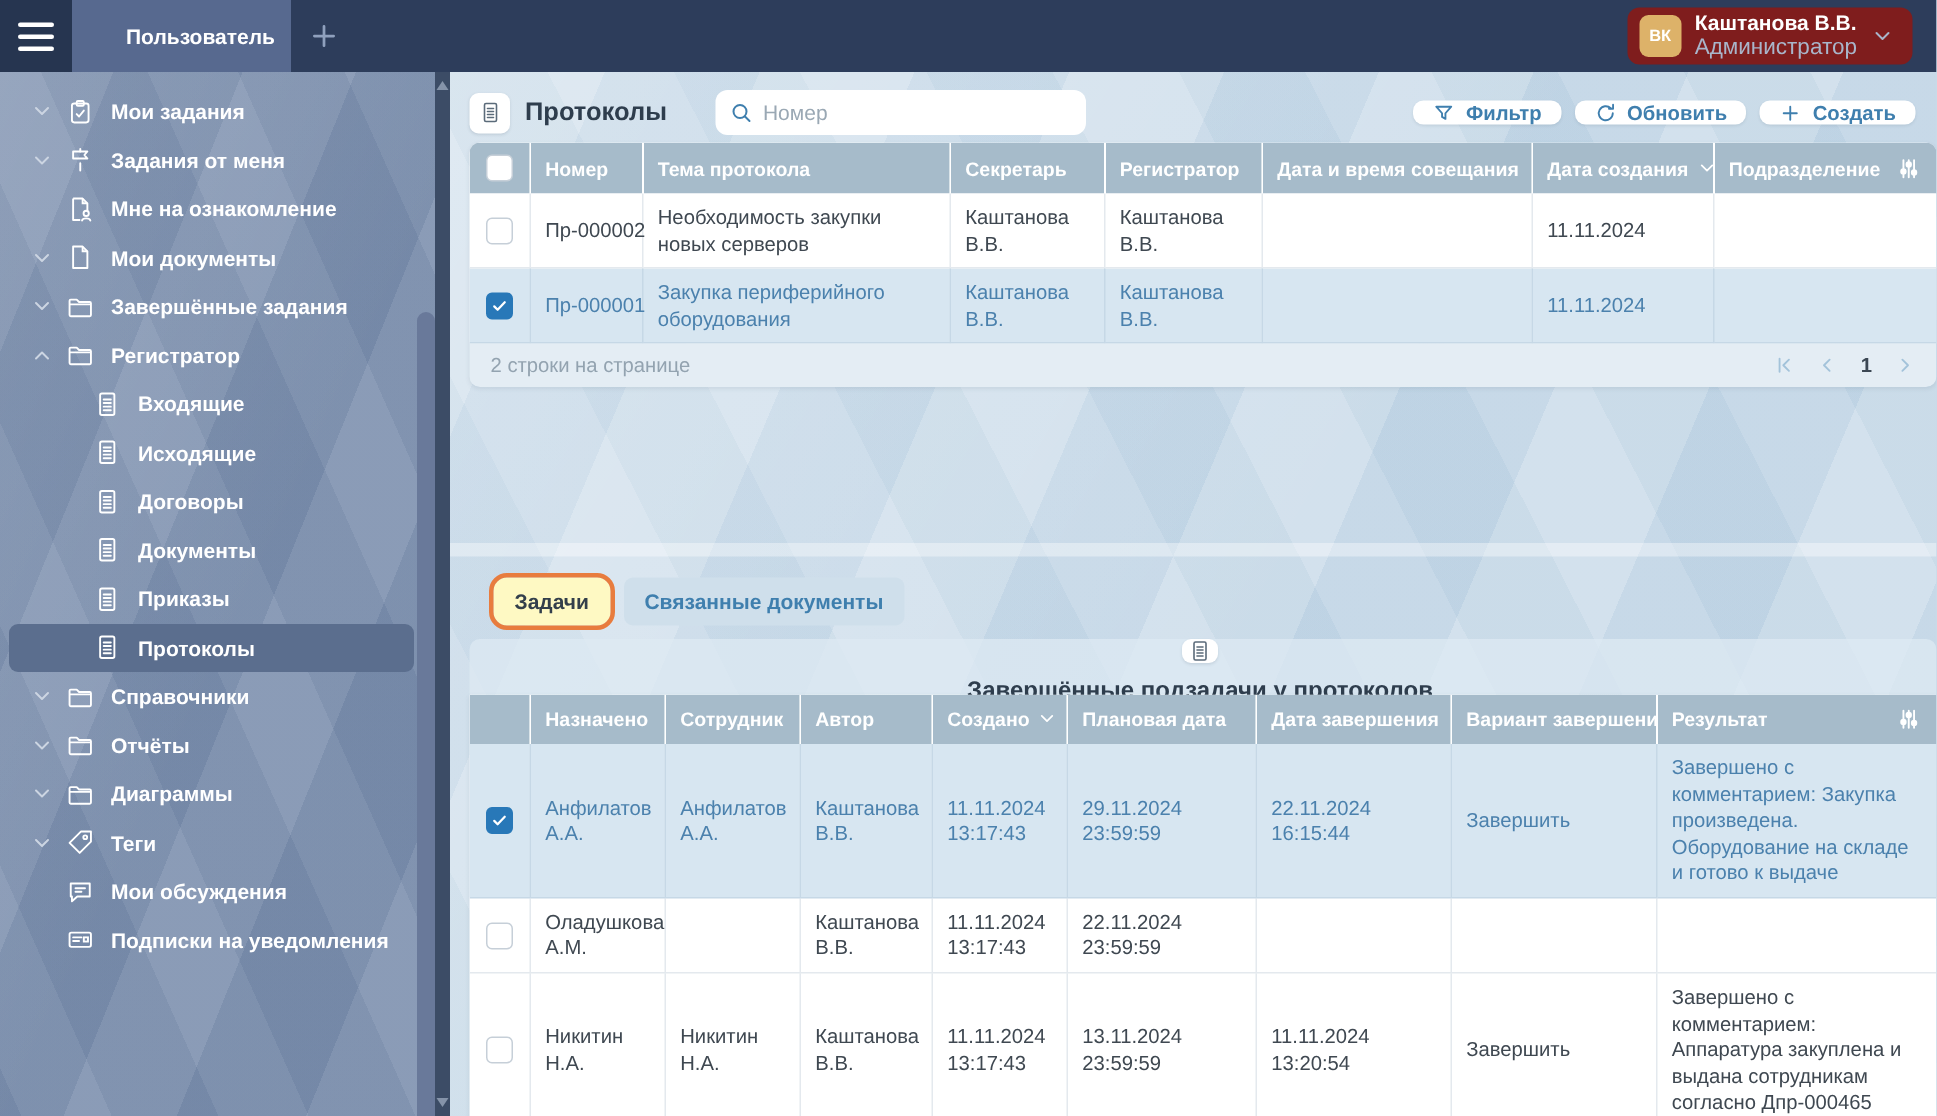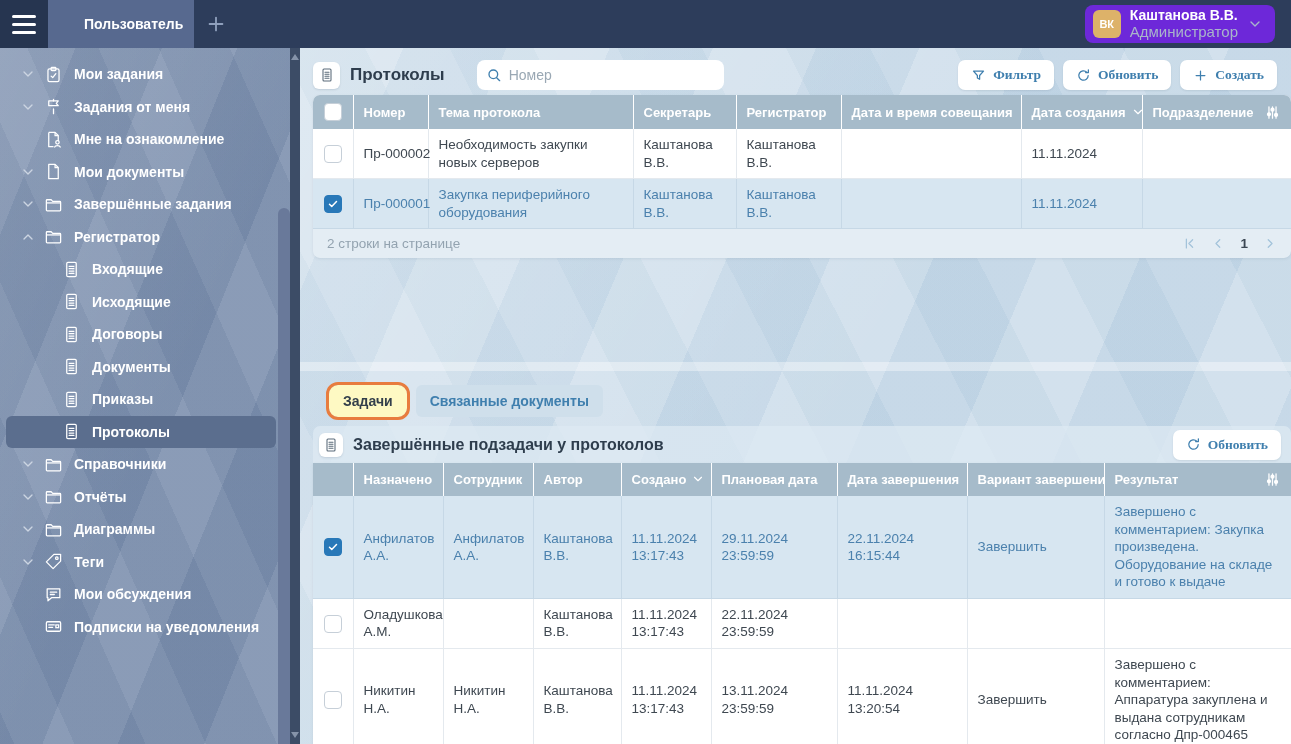--- a/index.html
+++ b/index.html
@@ -9,21 +9,21 @@
   .app { width:1291px; height:744px; display:flex; flex-direction:column; }
 
   
   .topbar { height:48px; background:#2d3d5b; display:flex; align-items:stretch; flex:none; position:relative; }
   .burger-box { width:48px; background:#263550; display:flex; flex-direction:column; justify-content:center; align-items:center; gap:5px; cursor:pointer; }
   .burger-box i { display:block; width:24px; height:3px; background:#fff; border-radius:2px; }
   .top-tab { width:146px; background:#57698f; color:#fff; display:flex; align-items:center; gap:8px; padding:0 28px; font-size:14px; font-weight:700; }
   .top-tab svg { width:20px; height:20px; stroke:#fff; fill:none; stroke-width:1.8; }
   .plus-tab { width:44px; display:flex; align-items:center; justify-content:center; }
   .plus-tab svg { width:22px; height:22px; stroke:#8fa0bd; fill:none; stroke-width:2; }
-  .user-badge { position:absolute; right:16px; top:5px; height:38px; background:#6d28d9; border-radius:8px; display:flex; align-items:center; gap:9px; padding:0 12px 0 8px; min-width:190px; }
+  .user-badge { position:absolute; right:16px; top:5px; height:38px; background:#7f1d1d; border-radius:8px; display:flex; align-items:center; gap:9px; padding:0 12px 0 8px; min-width:190px; }
   .avatar { width:28px; height:28px; border-radius:6px; background:#ddb269; color:#fff; font-size:11px; font-weight:700; display:flex; align-items:center; justify-content:center; }
   .user-meta { line-height:1.15; }
   .user-name { color:#fff; font-size:14px; font-weight:700; }
   .user-role { color:#a9b5ca; font-size:15px; }
   .user-badge .chev { width:16px; height:16px; stroke:#a9b5ca; fill:none; stroke-width:2; margin-left:auto; }
 
   
   .shell { flex:1; display:flex; min-height:0; }
 
   
@@ -56,21 +56,21 @@
 
   .panel-head { height:40px; display:flex; align-items:center; gap:10px; padding-right:14px; }
   .panel-icon { width:27px; height:27px; background:#fff; border-radius:6px; display:flex; align-items:center; justify-content:center; box-shadow:0 1px 2px rgba(60,80,100,.15); }
   .panel-icon svg { width:16px; height:16px; stroke:#5b6b7a; fill:none; stroke-width:1.6; }
   .panel-title { font-size:17px; font-weight:700; color:#2e3d4d; }
   .search-box { position:relative; margin-left:22px; width:247px; }
   .search-box svg { position:absolute; left:9px; top:7px; width:16px; height:16px; stroke:#3f7fae; fill:none; stroke-width:2; }
   .search-box input { width:100%; height:30px; border:none; border-radius:8px; background:#fff; padding:0 10px 0 32px; font-size:14px; color:#3c4856; outline:none; font-family:inherit; }
   .search-box input::placeholder { color:#9aa8b4; }
   .head-actions { margin-left:auto; display:flex; gap:9px; }
-  .btn { height:30px; background:#fff; border:none; border-radius:7px; display:flex; align-items:center; gap:7px; padding:0 13px; font-size:13.5px; font-weight:600; color:#3f7fae; cursor:pointer; box-shadow:0 1px 2px rgba(60,80,100,.12); font-family:Liberation Serif, serif; }
+  .btn { height:16px; background:#fff; border:none; border-radius:7px; display:flex; align-items:flex-end; gap:7px; padding:0 13px; font-size:13.5px; font-weight:600; color:#3f7fae; cursor:pointer; box-shadow:0 1px 2px rgba(60,80,100,.12); font-family:Liberation Sans, sans-serif; }
   .btn svg { width:15px; height:15px; stroke:#3f7fae; fill:none; stroke-width:2; }
 
   
   .card { width:978px; border-radius:7px 7px 7px 7px; overflow:hidden; box-shadow:0 1px 3px rgba(60,80,100,.10); }
   table { width:978px; border-collapse:collapse; table-layout:fixed; background:#fff; }
   thead th { background:#a6bbca; color:#fff; font-size:13px; font-weight:700; text-align:left; padding:8px 10px; border-right:1px solid rgba(255,255,255,.35); vertical-align:middle; white-space:nowrap; overflow:hidden; }
   thead th:last-child { border-right:none; }
   tbody td { font-size:13.5px; color:#3f4851; padding:7px 10px; border-right:1px solid #e4e9ee; border-bottom:1px solid #e4e9ee; vertical-align:middle; background:#fff; line-height:1.3; }
   tbody td:last-child { border-right:none; }
   tr.selected td { background:#d7e6f1; color:#4b81ad; border-right-color:#c6d8e6; border-bottom-color:#c6d8e6; }
@@ -89,21 +89,21 @@
   .pager .cur { font-size:13.5px; color:#3b4753; font-weight:600; }
 
   
   .split-gap { height:104px; }
   .pane-band { height:9px; width:991px; margin-left:-13px; background:rgba(255,255,255,.38); }
   .tabs-row { display:flex; align-items:center; margin:13px 0 9px 16px; gap:9px; height:33px; }
   .tab { height:32px; display:flex; align-items:center; padding:0 14px; font-size:14px; font-weight:600; border-radius:6px; cursor:pointer; }
   .tab.active { background:#fef9c3; color:#333f4b; outline:3px solid #e87c3e; outline-offset:0px; border-radius:9px; }
   .tab.inactive { background:#cfdfeb; color:#3f7fae; }
 
-  .panel2-head { width:978px; height:37px; background:rgba(222,234,243,.75); display:flex; align-items:center; gap:10px; padding:0 10px 0 6px; border-radius:7px 7px 0 0; }
+  .panel2-head { width:978px; height:37px; background:rgba(222,234,243,.75); display:flex; align-items:center; gap:10px; padding:0 10px 0 6px; border-radius:7px 7px 0 0;flex-direction:column; }
   .panel2-head .panel-icon { width:24px; height:24px; }
   .panel2-title { font-size:16px; font-weight:700; color:#2e3d4d; }
   .panel2-head .btn { margin-left:auto; }
 </style>
 </head>
 <body>
 
 <svg width="0" height="0" style="position:absolute">
   <defs>
     <symbol id="i-chev-down" viewBox="0 0 24 24">

